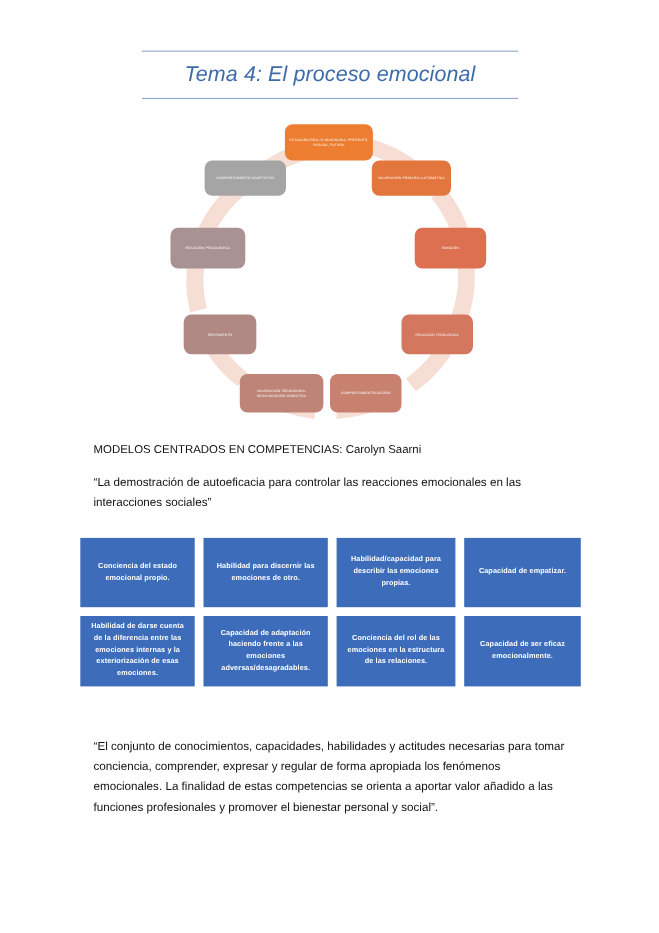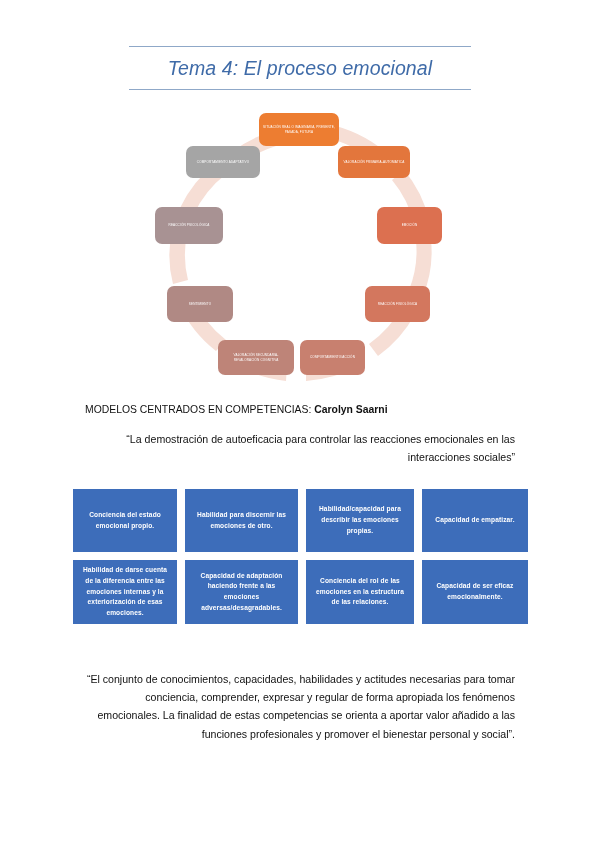--- a/index.html
+++ b/index.html
@@ -45,25 +45,25 @@
     box-sizing:border-box;
     font-family:"Liberation Sans", sans-serif;
   }
 
   
   .sec-head{
     position:absolute;left:85px;width:440px;
     font-size:10.4px;line-height:1.5;color:#111;
   }
   .sec-head b{font-weight:normal;}
-  .sec-head span.author{font-weight:bold;}
+  .sec-head span.author{font-weight:normal;}
   .quote{
     position:absolute;left:85px;width:430px;
     font-size:10.6px;line-height:1.72;color:#111;
-    text-align:right;
+    text-align:left;
   }
 
   
   .grid{position:absolute;left:73px;top:489px;width:455px;}
   .grid-row{display:flex;gap:8px;margin-bottom:8px;}
   .bluebox{
     background:#3d6dba;
     color:#ffffff;
     font-size:6.6px;
     line-height:1.62;

